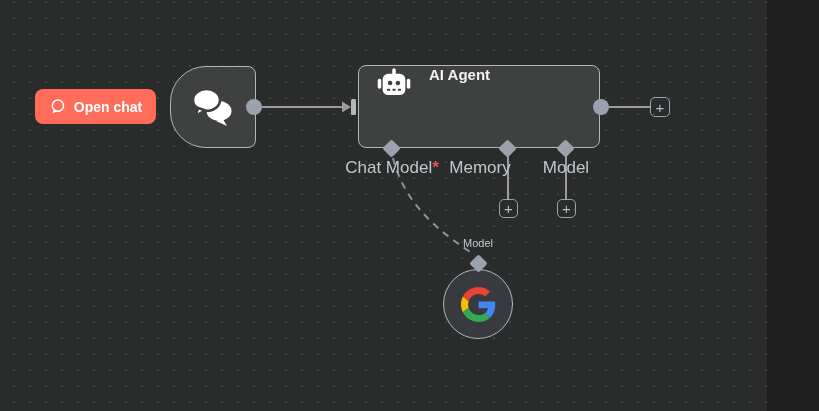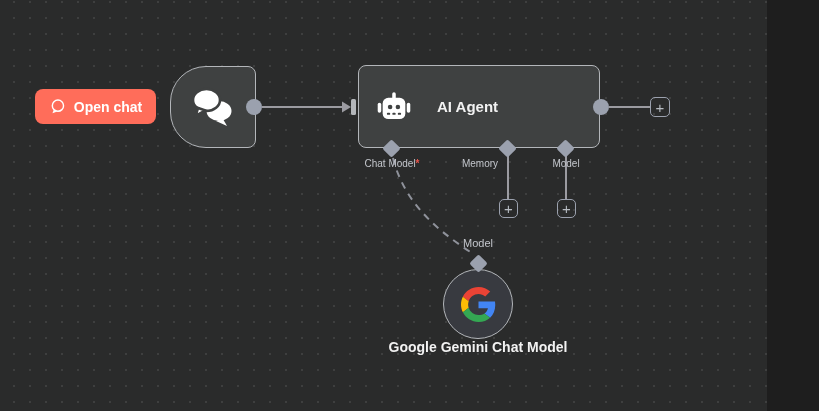--- a/index.html
+++ b/index.html
@@ -12,36 +12,36 @@
   .canvas{position:relative;width:767px;height:411px;overflow:hidden;
     background-color:var(--canvas-bg);
     background-image:radial-gradient(circle,var(--canvas-dot) 1.2px,transparent 1.3px);
     background-size:16px 16px;background-position:6px 10px;}
   svg.wires{position:absolute;left:0;top:0;width:819px;height:411px;z-index:1;}
 
   .node{position:absolute;background:var(--node-fill);border:1.6px solid var(--node-border);z-index:2;}
   .trigger-node{left:170px;top:66px;width:86px;height:82px;border-radius:36px 8px 8px 36px;
     display:flex;align-items:center;justify-content:center;}
   .agent-node{left:358px;top:65px;width:242px;height:83px;border-radius:8px;
-    display:flex;align-items:center;gap:26px;padding-left:18px;}
+    display:flex;gap:18px;padding-left:18px;}
   .agent-title{color:var(--text-primary);font-size:15px;font-weight:bold;}
 
   .endpoint{position:absolute;width:16px;height:16px;border-radius:50%;background:var(--connector);z-index:3;}
   .ep-trigger-out{left:246px;top:99px;}
   .ep-agent-out{left:593px;top:99px;}
 
   .diamond{position:absolute;width:13px;height:13px;background:var(--connector);
     transform:rotate(45deg);z-index:3;border-radius:2px;}
   .d-chatmodel{left:385px;top:142px;}
   .d-memory{left:501px;top:142px;}
   .d-tool{left:559px;top:142px;}
   .d-model{left:472px;top:257px;}
 
   .port-label{position:absolute;top:158px;transform:translateX(-50%);color:var(--label-muted);
-    font-size:10px;white-space:nowrap;z-index:2;}
+    font-size:17px;white-space:nowrap;z-index:2;}
   .pl-chatmodel{left:392px;} .pl-memory{left:480px;} .pl-tool{left:566px;}
   .asterisk{color:var(--required-asterisk);font-weight:bold;}
   .model-port-label{position:absolute;left:478px;top:237px;transform:translateX(-50%);
     color:var(--label-muted);font-size:11px;z-index:2;}
 
   .node-label{position:absolute;color:var(--text-primary);font-size:14px;font-weight:bold;
     text-align:center;line-height:1.35;z-index:2;}
   .trigger-label{left:132px;top:155px;width:160px;}
   .gemini-label{left:388px;top:338px;width:180px;}
 
@@ -139,15 +139,14 @@
   <div class="node gemini-node">
     <span style="display:flex;">
       <svg width="35" height="35" viewBox="0 0 48 48">
         <path style="fill:var(--google-red)" d="M24 9.5c3.54 0 6.71 1.22 9.21 3.6l6.85-6.85C35.9 2.38 30.47 0 24 0 14.62 0 6.51 5.38 2.56 13.22l7.98 6.19C12.43 13.72 17.74 9.5 24 9.5z"></path>
         <path style="fill:var(--google-blue)" d="M46.98 24.55c0-1.57-.15-3.09-.38-4.55H24v9.02h12.94c-.58 2.96-2.26 5.48-4.78 7.18l7.73 6c4.51-4.18 7.09-10.36 7.09-17.65z"></path>
         <path style="fill:var(--google-yellow)" d="M10.53 28.59c-.48-1.45-.76-2.99-.76-4.59s.27-3.14.76-4.59l-7.98-6.19C.92 16.46 0 20.12 0 24c0 3.88.92 7.54 2.56 10.78l7.97-6.19z"></path>
         <path style="fill:var(--google-green)" d="M24 48c6.48 0 11.93-2.13 15.89-5.81l-7.73-6c-2.15 1.45-4.92 2.3-8.16 2.3-6.26 0-11.57-4.22-13.47-9.91l-7.98 6.19C6.51 42.62 14.62 48 24 48z"></path>
       </svg>
     </span>
   </div>
-  <div class="node-label gemini-label">Google Gemini Chat Model</div>
 
 </div>
 
 </body></html>

